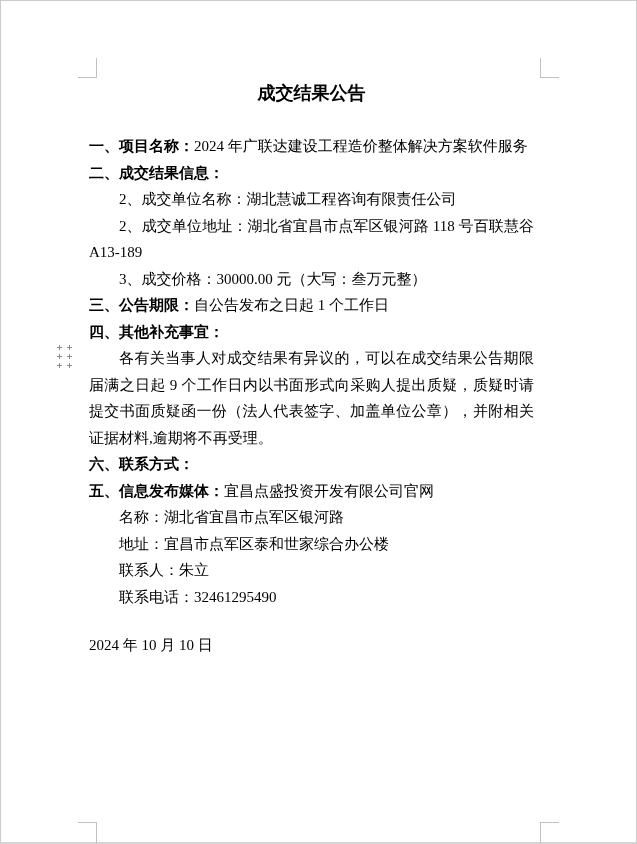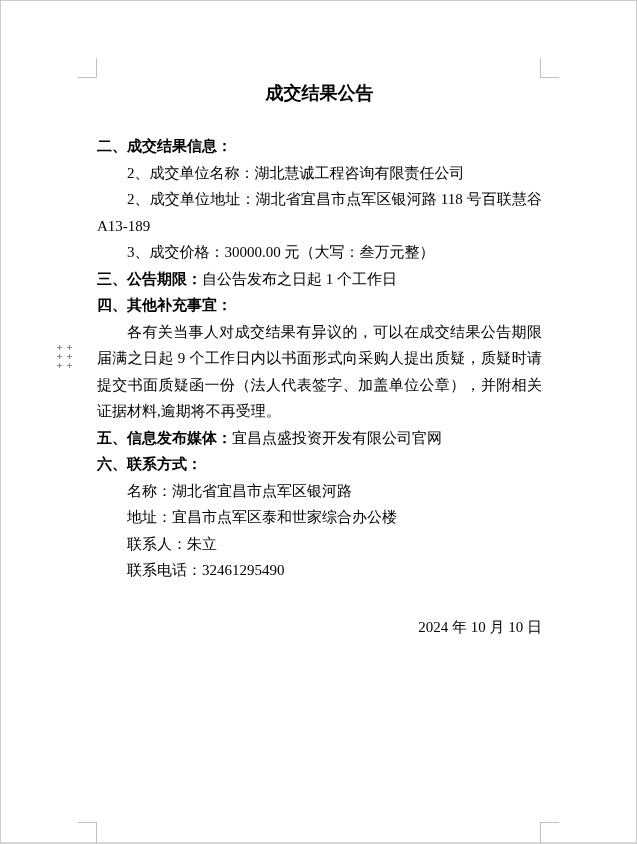--- a/index.html
+++ b/index.html
@@ -35,32 +35,32 @@
   .drag-dot::before {
     content: ""; position: absolute; left: 2px; top: 0;
     width: 1px; height: 5px; background: #8a8a8a;
   }
   .drag-dot::after {
     content: ""; position: absolute; left: 0; top: 2px;
     width: 5px; height: 1px; background: #8a8a8a;
   }
   
   .content {
-    position: absolute; left: 96px; top: 79px; width: 445px;
+    position: absolute; left: 88px; top: 79px; width: 445px;
     font-size: 15px; line-height: 26.5px; color: #000000;
   }
   .doc-title {
     font-size: 18px; font-weight: bold;
     text-align: center; line-height: 26.5px;
     margin-bottom: 26.5px;
   }
   .para { text-align: justify; text-justify: inter-ideograph; }
   .para b { font-weight: bold; }
   .indent { text-indent: 30px; }
-  .date-line { text-align: right; margin-top: 30px; }
+  .date-line { margin-top: 22px; }
 </style>
 </head>
 <body>
 
 <div class="page">
 
   <div class="mark mark-tl"></div>
   <div class="mark mark-tr"></div>
   <div class="mark mark-bl"></div>
   <div class="mark mark-br"></div>
@@ -71,38 +71,39 @@
     <span class="drag-dot"></span>
     <span class="drag-dot"></span>
     <span class="drag-dot"></span>
     <span class="drag-dot"></span>
   </div>
 
   <div class="content">
 
     <div class="doc-title">成交结果公告</div>
 
+    <p class="para"><b>一、项目名称：</b><span>2024 年广联达建设工程造价整体解决方案软件服务</span></p>
 
     <p class="para"><b>二、成交结果信息：</b></p>
 
     <p class="para indent"><span>2、成交单位名称：湖北慧诚工程咨询有限责任公司</span></p>
 
     <p class="para indent"><span>2、成交单位地址：湖北省宜昌市点军区银河路 118 号百联慧谷 A13-189</span></p>
 
     <p class="para indent"><span>3、成交价格：30000.00 元（大写：叁万元整）</span></p>
 
     <p class="para"><b>三、公告期限：</b><span>自公告发布之日起 1 个工作日</span></p>
 
     <p class="para"><b>四、其他补充事宜：</b></p>
 
     <p class="para indent"><span>各有关当事人对成交结果有异议的，可以在成交结果公告期限届满之日起 9 个工作日内以书面形式向采购人提出质疑，质疑时请提交书面质疑函一份（法人代表签字、加盖单位公章），并附相关证据材料,逾期将不再受理。</span></p>
 
+    <p class="para"><b>六、联系方式：</b></p>
+
     <p class="para"><b>五、信息发布媒体：</b><span>宜昌点盛投资开发有限公司官网</span></p>
-
-    <p class="para"><b>六、联系方式：</b></p>
 
     <p class="para indent"><span>名称：湖北省宜昌市点军区银河路</span></p>
 
     <p class="para indent"><span>地址：宜昌市点军区泰和世家综合办公楼</span></p>
 
     <p class="para indent"><span>联系人：朱立</span></p>
 
     <p class="para indent"><span>联系电话：32461295490</span></p>
 
     <p class="para date-line">2024 年 10 月 10 日</p>

